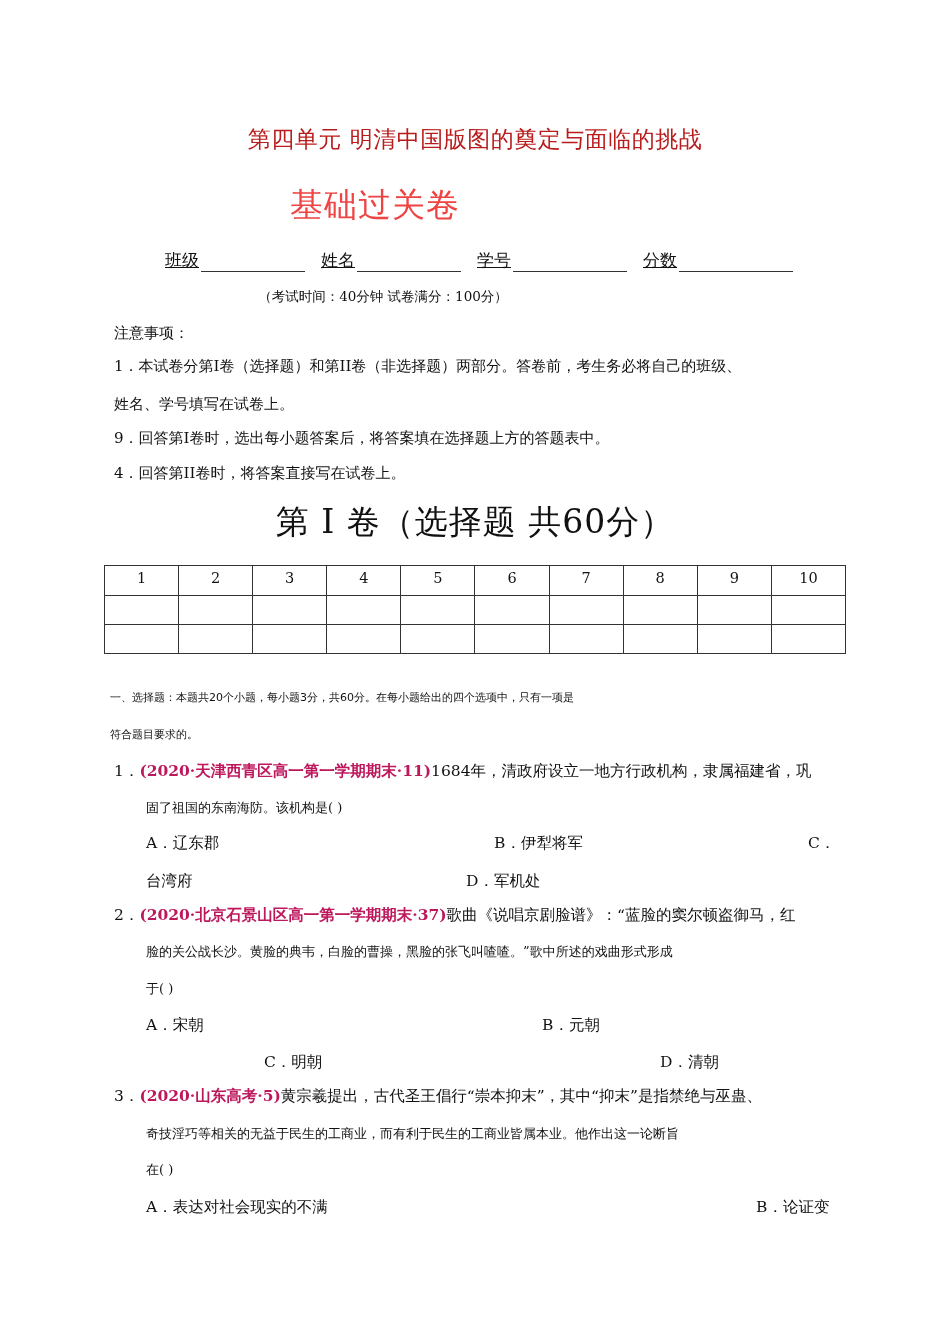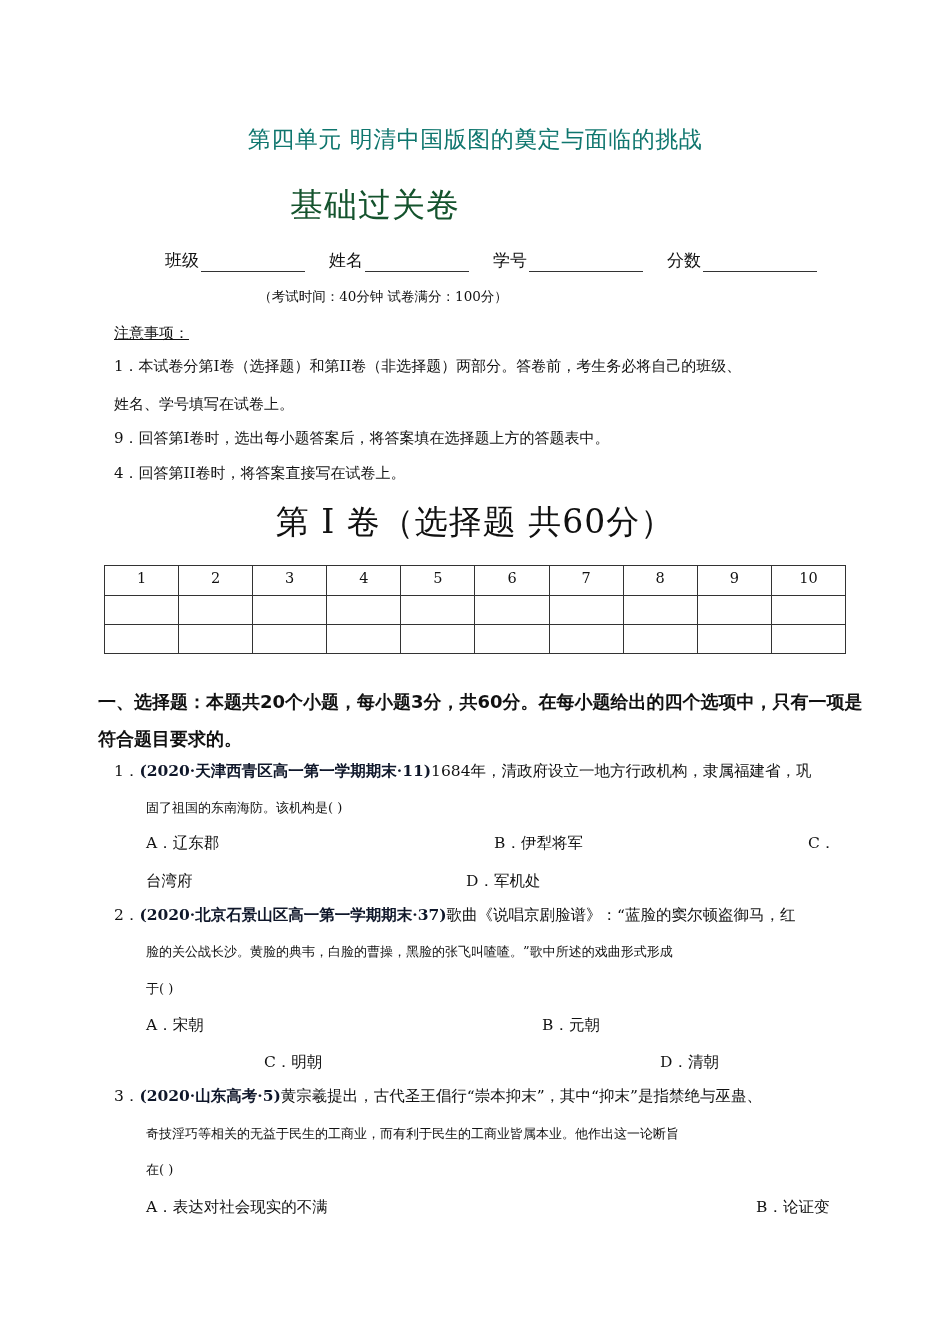--- a/index.html
+++ b/index.html
@@ -5,54 +5,54 @@
     html, body { margin: 0; padding: 0; background: #ffffff; }
     body {
       width: 950px; height: 1344px; position: relative; overflow: hidden;
       font-family: "DejaVu Serif", "Liberation Serif", serif;
       color: #111;
     }
     .abs { position: absolute; white-space: nowrap; }
     .unit-title {
       top: 124px; left: 0; width: 950px; text-align: center;
       font-family: "DejaVu Sans", "Liberation Sans", sans-serif;
-      font-size: 23px; color: #0f766e; letter-spacing: 0.5px;
+      font-size: 23px; color: #b91c1c; letter-spacing: 0.5px;
     }
     .paper-title {
       top: 183px; left: 0; width: 750px; text-align: center;
       font-family: "DejaVu Sans", "Liberation Sans", sans-serif;
-      font-size: 33px; color: #14532d; letter-spacing: 1px;
+      font-size: 33px; color: #ef4444; letter-spacing: 1px;
     }
     .info-row {
-      top: 249px; left: 165px; font-size: 17px; display: flex; gap: 24px;
+      top: 249px; left: 165px; font-size: 17px; display: flex; gap: 16px; text-decoration: underline;
     }
     .info-field { display: flex; align-items: flex-end; }
     .info-line { display: inline-block; border-bottom: 1px solid #333; height: 18px; margin-left: 2px; }
     .exam-time { top: 288px; left: 0; width: 766px; text-align: center; font-size: 13.5px; }
-    .notice-head { top: 324px; left: 114px; font-size: 15px; text-decoration: underline; }
+    .notice-head { top: 324px; left: 114px; font-size: 15px; }
     .notice { left: 114px; font-size: 15px; }
     .section-title {
       top: 500px; left: 0; width: 950px; text-align: center;
       font-size: 33px; letter-spacing: 1px;
     }
     table.answer-grid {
       position: absolute; top: 565px; left: 104px; width: 742px;
       border-collapse: collapse; table-layout: fixed;
     }
     table.answer-grid td {
       border: 1px solid #333; text-align: center; font-size: 14.5px;
       padding: 0; vertical-align: top;
     }
     tr.num-row td { height: 29px; line-height: 24px; }
     tr.blank-row td { height: 28px; }
-    .instr { left: 98px; font-size: 18px; font-weight: bold;
+    .instr { left: 110px; font-size: 11px; font-weight: normal;
       font-family: "DejaVu Sans", "Liberation Sans", sans-serif; }
     .q-line { left: 114px; font-size: 15.5px; }
     .q-indent { left: 146px; font-size: 13px; }
-    .src { color: #0f172a; font-weight: bold; }
+    .src { color: #be185d; font-weight: bold; }
     .opt { font-size: 15.5px; text-align: right; }
   </style>
 </head>
 <body>
 
 <div class="abs unit-title">第四单元  明清中国版图的奠定与面临的挑战</div>
 <div class="abs paper-title">基础过关卷</div>
 
 <div class="abs info-row">
   <div class="info-field">

